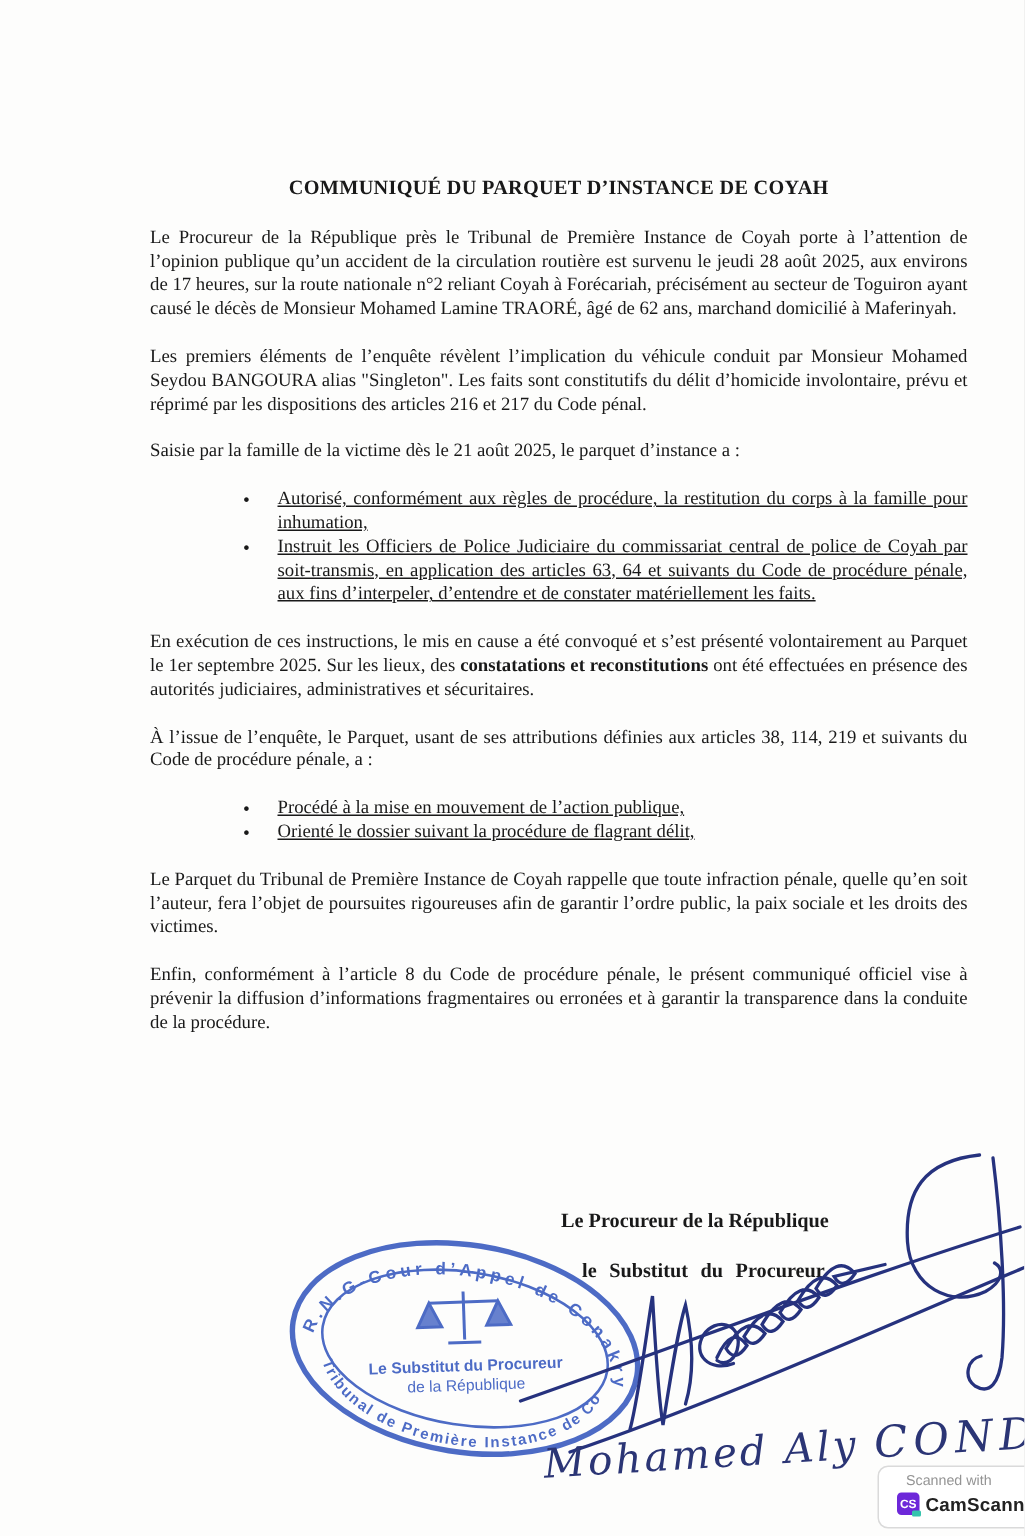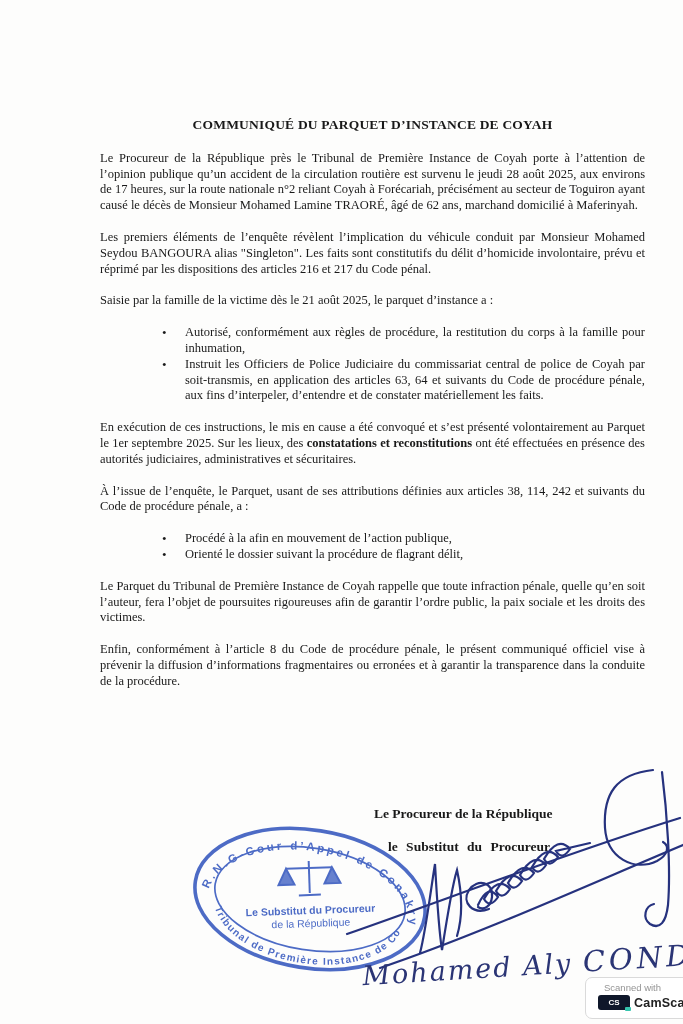--- a/index.html
+++ b/index.html
@@ -16,21 +16,21 @@
   .content{
     position:absolute;left:100px;top:106px;width:545px;
     font-size:12.5px;line-height:15.8px;text-align:justify;margin-top:11px;
   }
   .doc-title{
     font-size:13.5px;font-weight:700;text-align:center;margin:0 0 18px 0;
     letter-spacing:0.2px;
   }
   .content p{margin:0 0 16px 0;font-family:Liberation Serif, serif;}
   .content ul{margin:0 0 16px 0;padding:0;}
-  .content li{list-style:none;position:relative;padding-left:85px;}
+  .content li{list-style:none;position:relative;padding-left:85px;text-decoration:underline;}
   .content li::before{content:"•";position:absolute;left:62px;top:0;font-size:13px;}
   b{font-weight:700;}
   .dateline{
     position:absolute;left:394px;top:756px;font-weight:700;font-size:13px;
   }
   .role-primary{
     position:absolute;left:374px;top:806px;font-weight:700;font-size:13.5px;
   }
   .role-secondary{
     position:absolute;left:388px;top:839px;font-weight:700;font-size:13.5px;word-spacing:5px;
@@ -45,21 +45,21 @@
   .sig-name .caps{font-size:29px;letter-spacing:4px;}
   .cam-badge{
     position:absolute;left:585px;top:977px;width:132px;height:42px;
     background:#ffffff;border:1.5px solid #dadada;border-radius:7px;
     font-family:"Liberation Sans","DejaVu Sans",sans-serif;
     padding:4px 0 0 12px;box-sizing:border-box;
   }
   .cam-badge .line1{font-size:9.5px;color:#949494;margin:0 0 2px 6px;}
   .cam-badge .line2{display:flex;align-items:center;gap:4px;}
   .cs-logo{
-    width:32px;height:15px;border-radius:3px;background:#0f172a;color:#ffffff;
+    width:15px;height:15px;border-radius:3px;background:#6d28d9;color:#ffffff;
     font-size:8px;font-weight:700;display:flex;align-items:center;justify-content:center;
     position:relative;flex:0 0 auto;
   }
   .cs-logo::after{
     content:"";position:absolute;right:-1px;bottom:-1px;width:6px;height:4px;
     background:#35c4ad;border-radius:1px;
   }
   .cam-text{font-size:12.5px;font-weight:700;color:#222222;letter-spacing:0.2px;}
 </style>
 </head>
@@ -71,23 +71,23 @@
   <div class="content">
     <h1 class="doc-title">COMMUNIQUÉ DU PARQUET D’INSTANCE DE COYAH</h1>
     <p>Le Procureur de la République près le Tribunal de Première Instance de Coyah porte à l’attention de l’opinion publique  qu’un accident  de la circulation  routière est survenu le jeudi 28 août 2025, aux environs de 17 heures, sur la route nationale n°2 reliant Coyah à Forécariah, précisément au secteur de Toguiron ayant  causé le décès de Monsieur Mohamed Lamine TRAORÉ, âgé de 62 ans, marchand domicilié à Maferinyah.</p>
     <p>Les premiers éléments de l’enquête révèlent l’implication du véhicule conduit par Monsieur Mohamed Seydou BANGOURA alias "Singleton". Les faits sont constitutifs du délit d’homicide involontaire, prévu et réprimé par les dispositions des articles 216 et 217 du Code pénal.</p>
     <p>Saisie par la famille de la victime dès le 21 août 2025, le parquet d’instance a :</p>
     <ul>
       <li>Autorisé, conformément aux règles de procédure, la restitution du corps à la famille pour inhumation,</li>
       <li>Instruit les Officiers de Police Judiciaire du commissariat central de police de Coyah par soit-transmis, en application des articles 63, 64 et suivants du Code de procédure pénale, aux fins d’interpeler, d’entendre et de constater matériellement les faits.</li>
     </ul>
     <p><span>En exécution de ces instructions, le mis en cause a été convoqué et s’est présenté volontairement au Parquet le 1er septembre 2025. Sur les lieux, des </span><b>constatations et reconstitutions</b><span> ont été effectuées en présence des autorités judiciaires, administratives et sécuritaires.</span></p>
-    <p>À l’issue de l’enquête, le Parquet, usant de ses attributions définies aux articles  38, 114, 242 et suivants du Code de procédure pénale, a :</p>
+    <p>À l’issue de l’enquête, le Parquet, usant de ses attributions définies aux articles  38, 114, 219 et suivants du Code de procédure pénale, a :</p>
     <ul>
-      <li>Procédé à la afin en mouvement de l’action publique,</li>
+      <li>Procédé à la mise en mouvement de l’action publique,</li>
       <li>Orienté le dossier suivant la procédure de flagrant délit,</li>
     </ul>
     <p>Le Parquet du Tribunal de Première Instance de Coyah rappelle que toute   infraction pénale, quelle qu’en soit l’auteur, fera l’objet de poursuites rigoureuses afin de garantir l’ordre public, la paix sociale et les droits des victimes.</p>
     <p>Enfin, conformément à l’article 8 du Code de procédure pénale, le présent communiqué officiel vise à prévenir la diffusion d’informations fragmentaires ou erronées et à garantir la transparence dans la conduite de la procédure.</p>
   </div>
 
   <div class="role-primary">Le Procureur de la République</div>
   <div class="role-secondary">le Substitut du Procureur</div>
 
   <svg class="stamp" viewBox="0 0 244 172">

